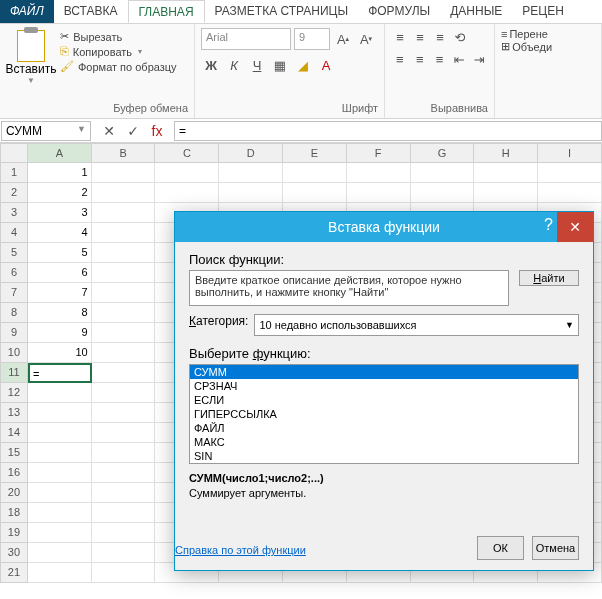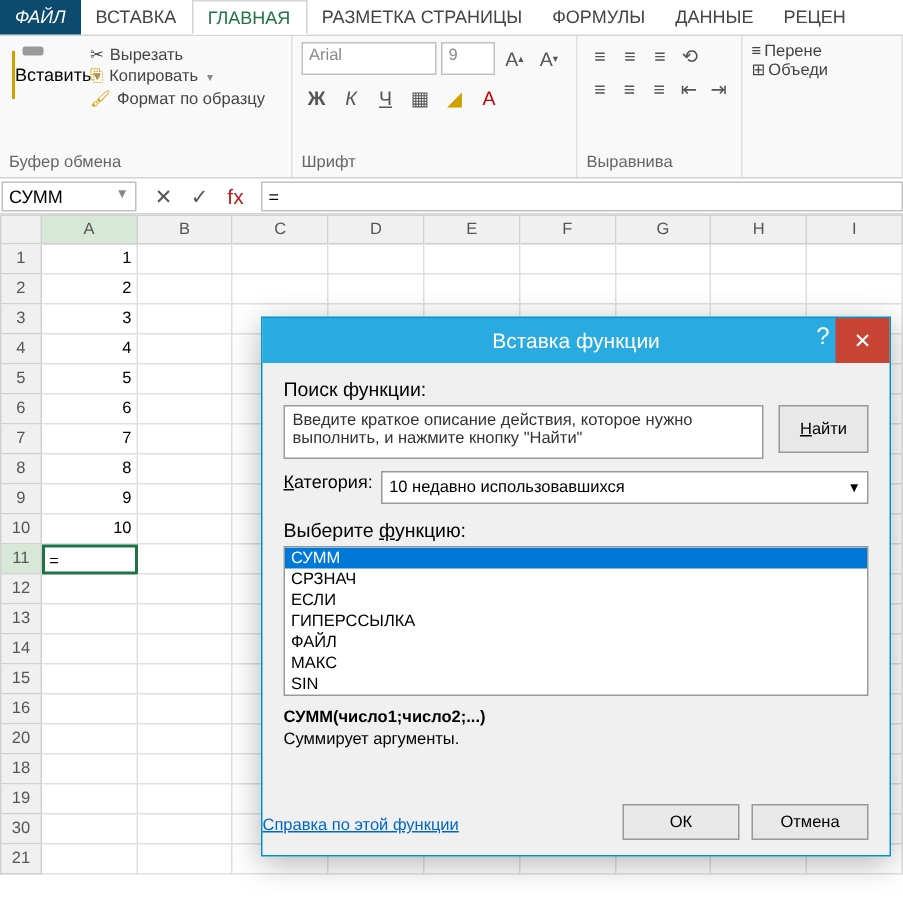--- a/index.html
+++ b/index.html
@@ -7,25 +7,25 @@
 
 
 .tabs { display: flex; height: 24px; border-bottom: 1px solid #d4d4d4; }
 .tab { padding: 4px 10px; cursor: pointer; color: #444; }
 .tab.file { background: #0c4a6e; color: #fff; font-style: italic; }
 .tab.active { border: 1px solid #d4d4d4; border-bottom: 1px solid #fff; background: #fff; color: #217346; }
 
 
 .ribbon { display: flex; height: 95px; border-bottom: 1px solid #d4d4d4; background: #f9f9f9; }
 .group { border-right: 1px solid #e0e0e0; padding: 4px 6px; display: flex; flex-direction: column; justify-content: space-between; }
-.group-label { text-align: left; font-size: 11px; color: #666; padding-top: 2px; }
+.group-label { text-align: right; font-size: 11px; color: #666; padding-top: 2px; }
 
 .clipboard-group { width: 195px; }
 .clip-row { display: flex; gap: 4px; }
-.paste-btn { display: flex; flex-direction: row; align-items: center; width: 50px; padding: 2px; }
+.paste-btn { display: flex; flex-direction: column; align-items: center; width: 50px; padding: 2px; }
 .paste-icon { width: 28px; height: 32px; background: #fff; border: 1px solid #d0a000; position: relative; }
 .paste-icon::before { content: ""; position: absolute; top: -4px; left: 6px; width: 14px; height: 6px; background: #999; border-radius: 2px; }
 .clip-actions { display: flex; flex-direction: column; gap: 2px; padding-top: 2px; }
 .clip-act { display: flex; align-items: center; gap: 4px; color: #444; font-size: 11px; }
 .scissors { color: #444; }
 .copy-ic { color: #d0a000; }
 .brush-ic { color: #d0a000; }
 
 .font-group { width: 190px; }
 .font-row { display: flex; gap: 3px; margin-bottom: 4px; }
@@ -64,31 +64,31 @@
 
 
 .dialog { position: absolute; left: 174px; top: 211px; width: 420px; height: 360px; background: #f0f0f0; border: 1px solid #0095c8; box-shadow: 0 4px 20px rgba(0,0,0,0.3); }
 .dlg-title { background: #29abe2; height: 30px; display: flex; align-items: center; justify-content: center; position: relative; color: #fff; font-size: 14px; }
 .dlg-help { position: absolute; right: 40px; top: 4px; color: #fff; font-size: 16px; }
 .dlg-close { position: absolute; right: 0; top: 0; width: 36px; height: 30px; background: #c74434; color: #fff; display: flex; align-items: center; justify-content: center; font-size: 14px; }
 .dlg-body { padding: 10px 14px; }
 .dlg-label { font-size: 13px; margin-bottom: 3px; }
 .dlg-search-row { display: flex; gap: 10px; margin-bottom: 8px; }
 .dlg-search { flex: 1; height: 36px; border: 1px solid #999; background: #fff; padding: 3px 5px; font-size: 11px; color: #333; resize: none; font-family: inherit; }
-.dlg-find { width: 60px; height: 32px; border: 1px solid #999; background: #e8e8e8; font-size: 11px; }
+.dlg-find { width: 60px; height: 16px; border: 1px solid #999; background: #e8e8e8; font-size: 11px; }
 .dlg-cat-row { display: flex; gap: 6px; margin-bottom: 10px; }
 .dlg-cat { flex: 1; height: 22px; border: 1px solid #999; background: #fff; padding: 2px 4px; font-size: 11px; display: flex; justify-content: space-between; align-items: center; }
 .dlg-list { height: 100px; border: 1px solid #999; background: #fff; overflow-y: scroll; margin-bottom: 8px; }
 .dlg-item { padding: 1px 4px; font-size: 11px; }
 .dlg-item.selected { background: #0078d7; color: #fff; }
 .dlg-sig { font-size: 11px; font-weight: bold; margin-bottom: 3px; }
 .dlg-desc { font-size: 11px; margin-bottom: 30px; }
 .dlg-link { color: #0066cc; text-decoration: underline; font-size: 11px; position: absolute; bottom: 14px; left: 0; }
 .dlg-btns { position: absolute; bottom: 10px; right: 14px; display: flex; gap: 8px; }
-.dlg-btn { width: 78px; height: 24px; border: 1px solid #999; background: #e8e8e8; font-size: 11px; }
+.dlg-btn { width: 47px; height: 24px; border: 1px solid #999; background: #e8e8e8; font-size: 11px; }
 
 u.accel { text-decoration: underline; }
 </style>
 </head>
 <body>
 
 <div class="tabs">
   <div class="tab file">ФАЙЛ</div>
   <div class="tab">ВСТАВКА</div>
   <div class="tab active">ГЛАВНАЯ</div>

